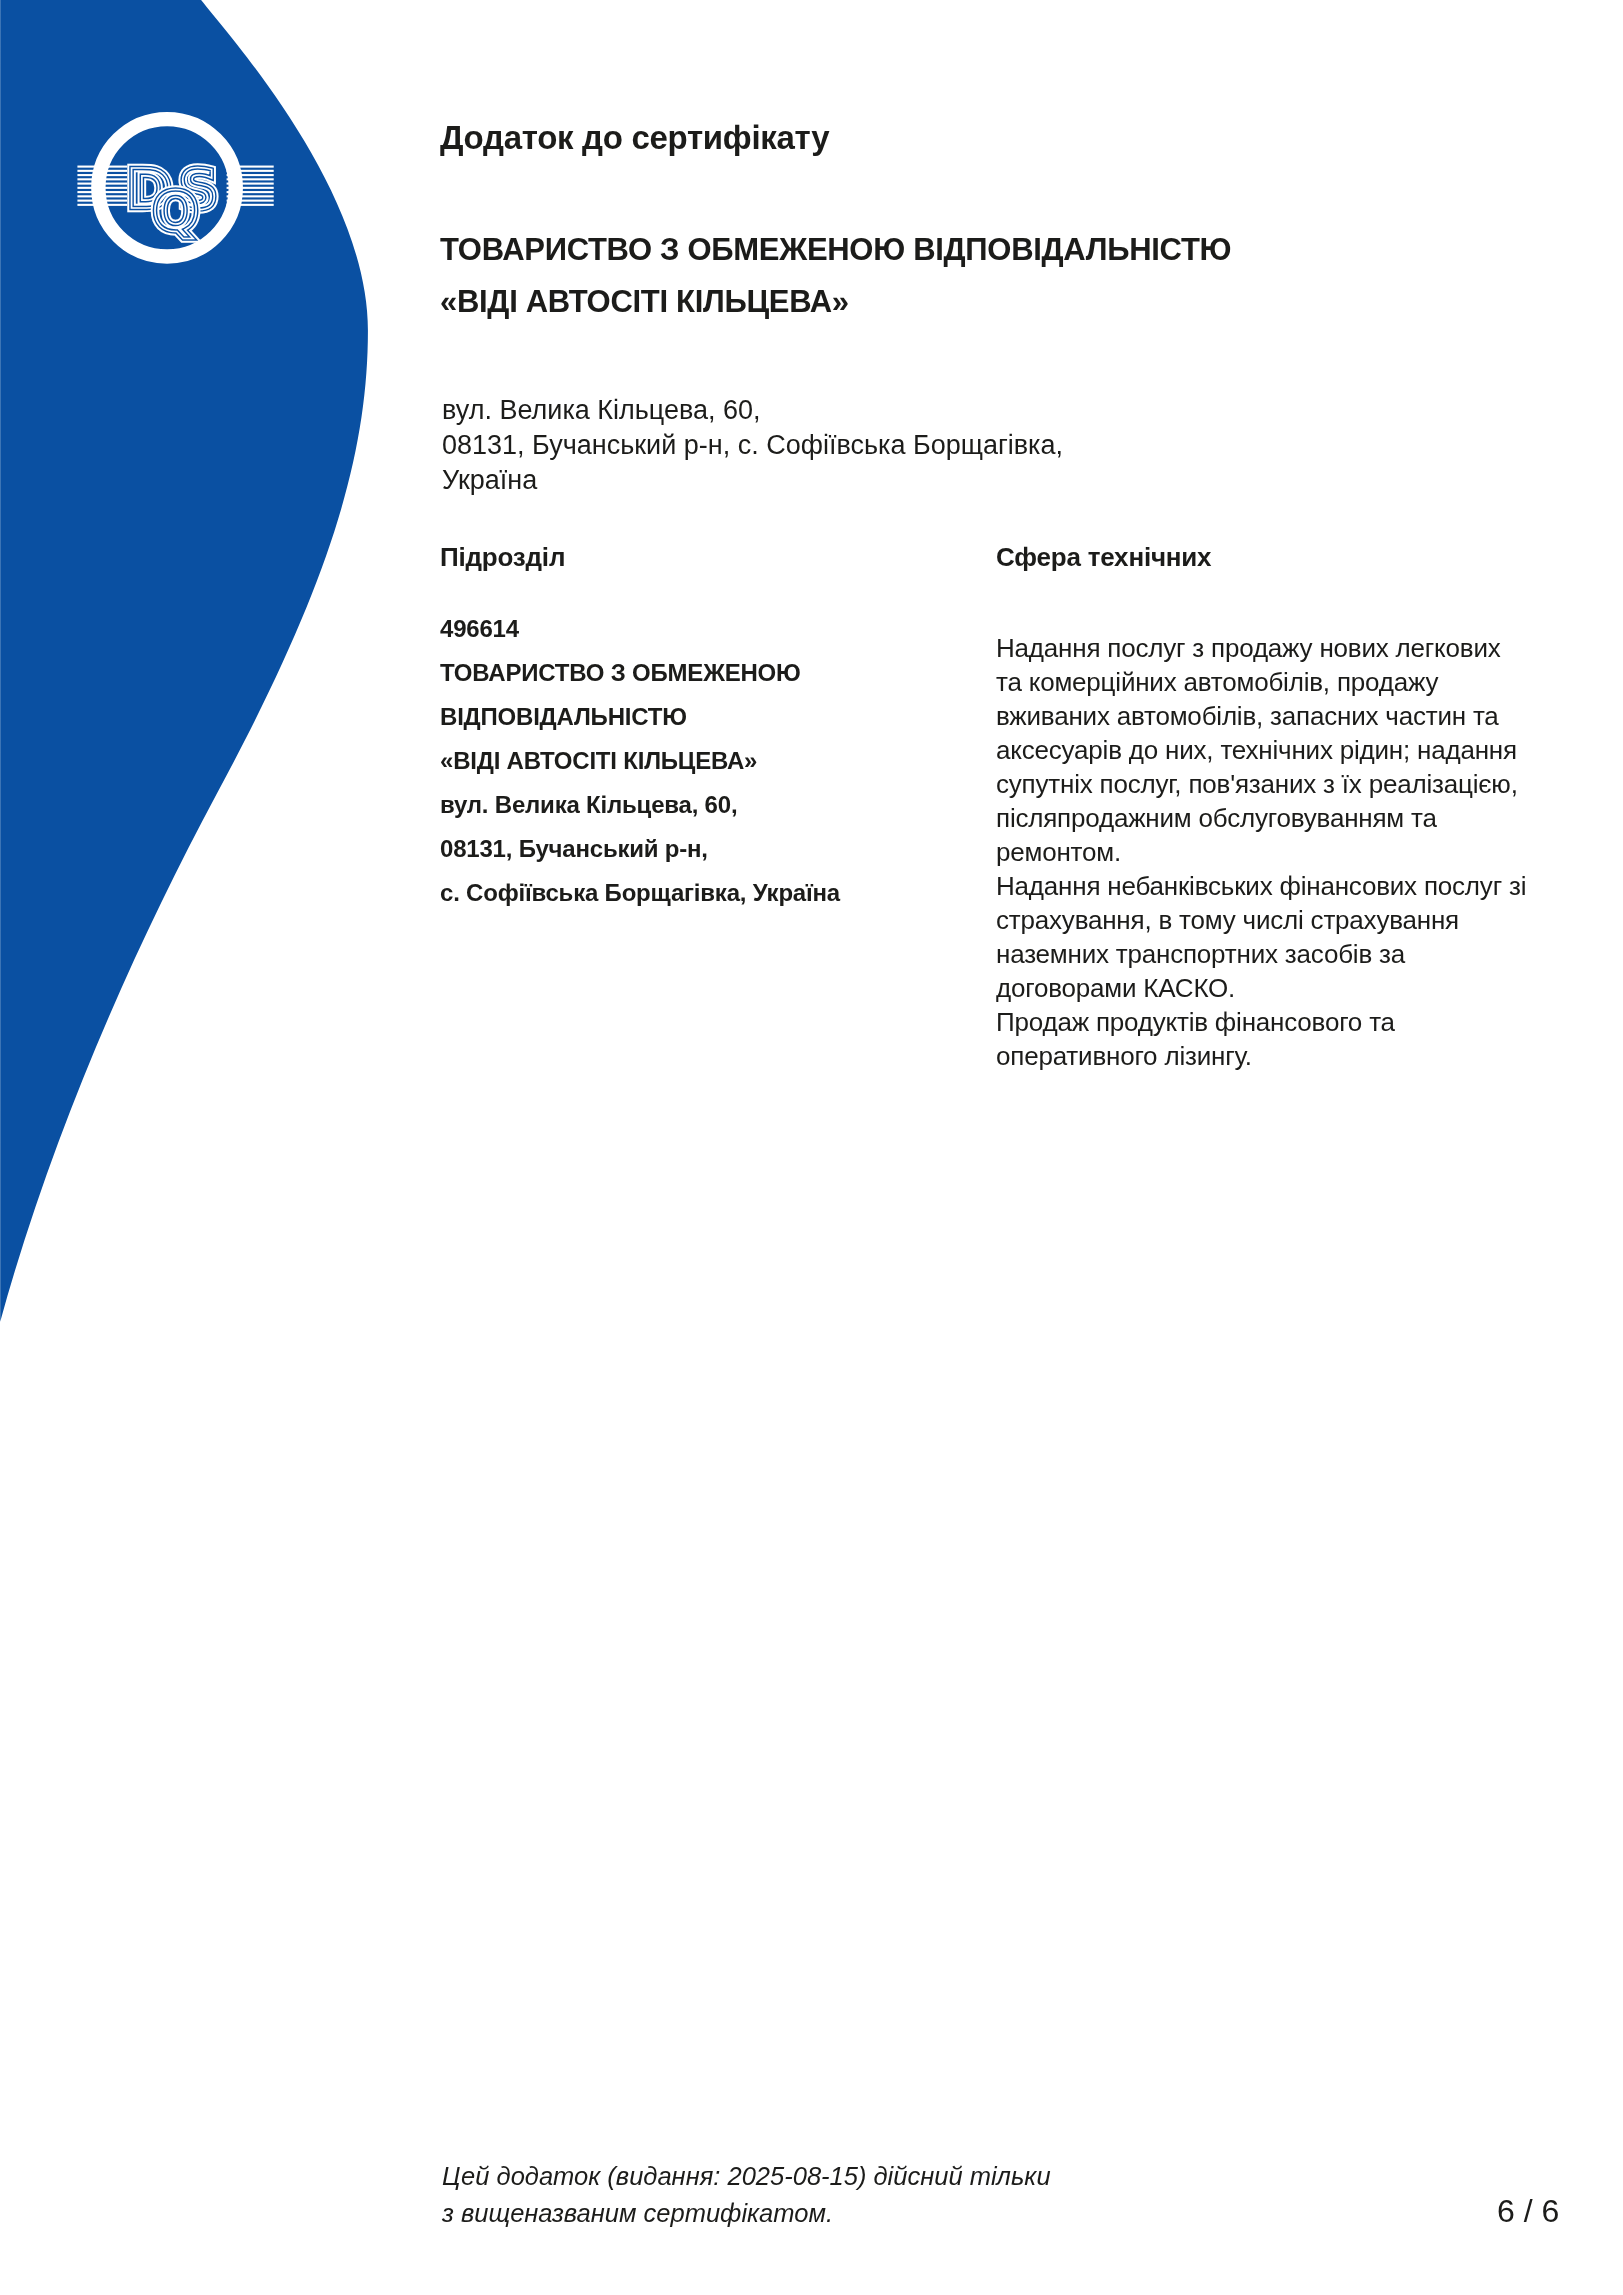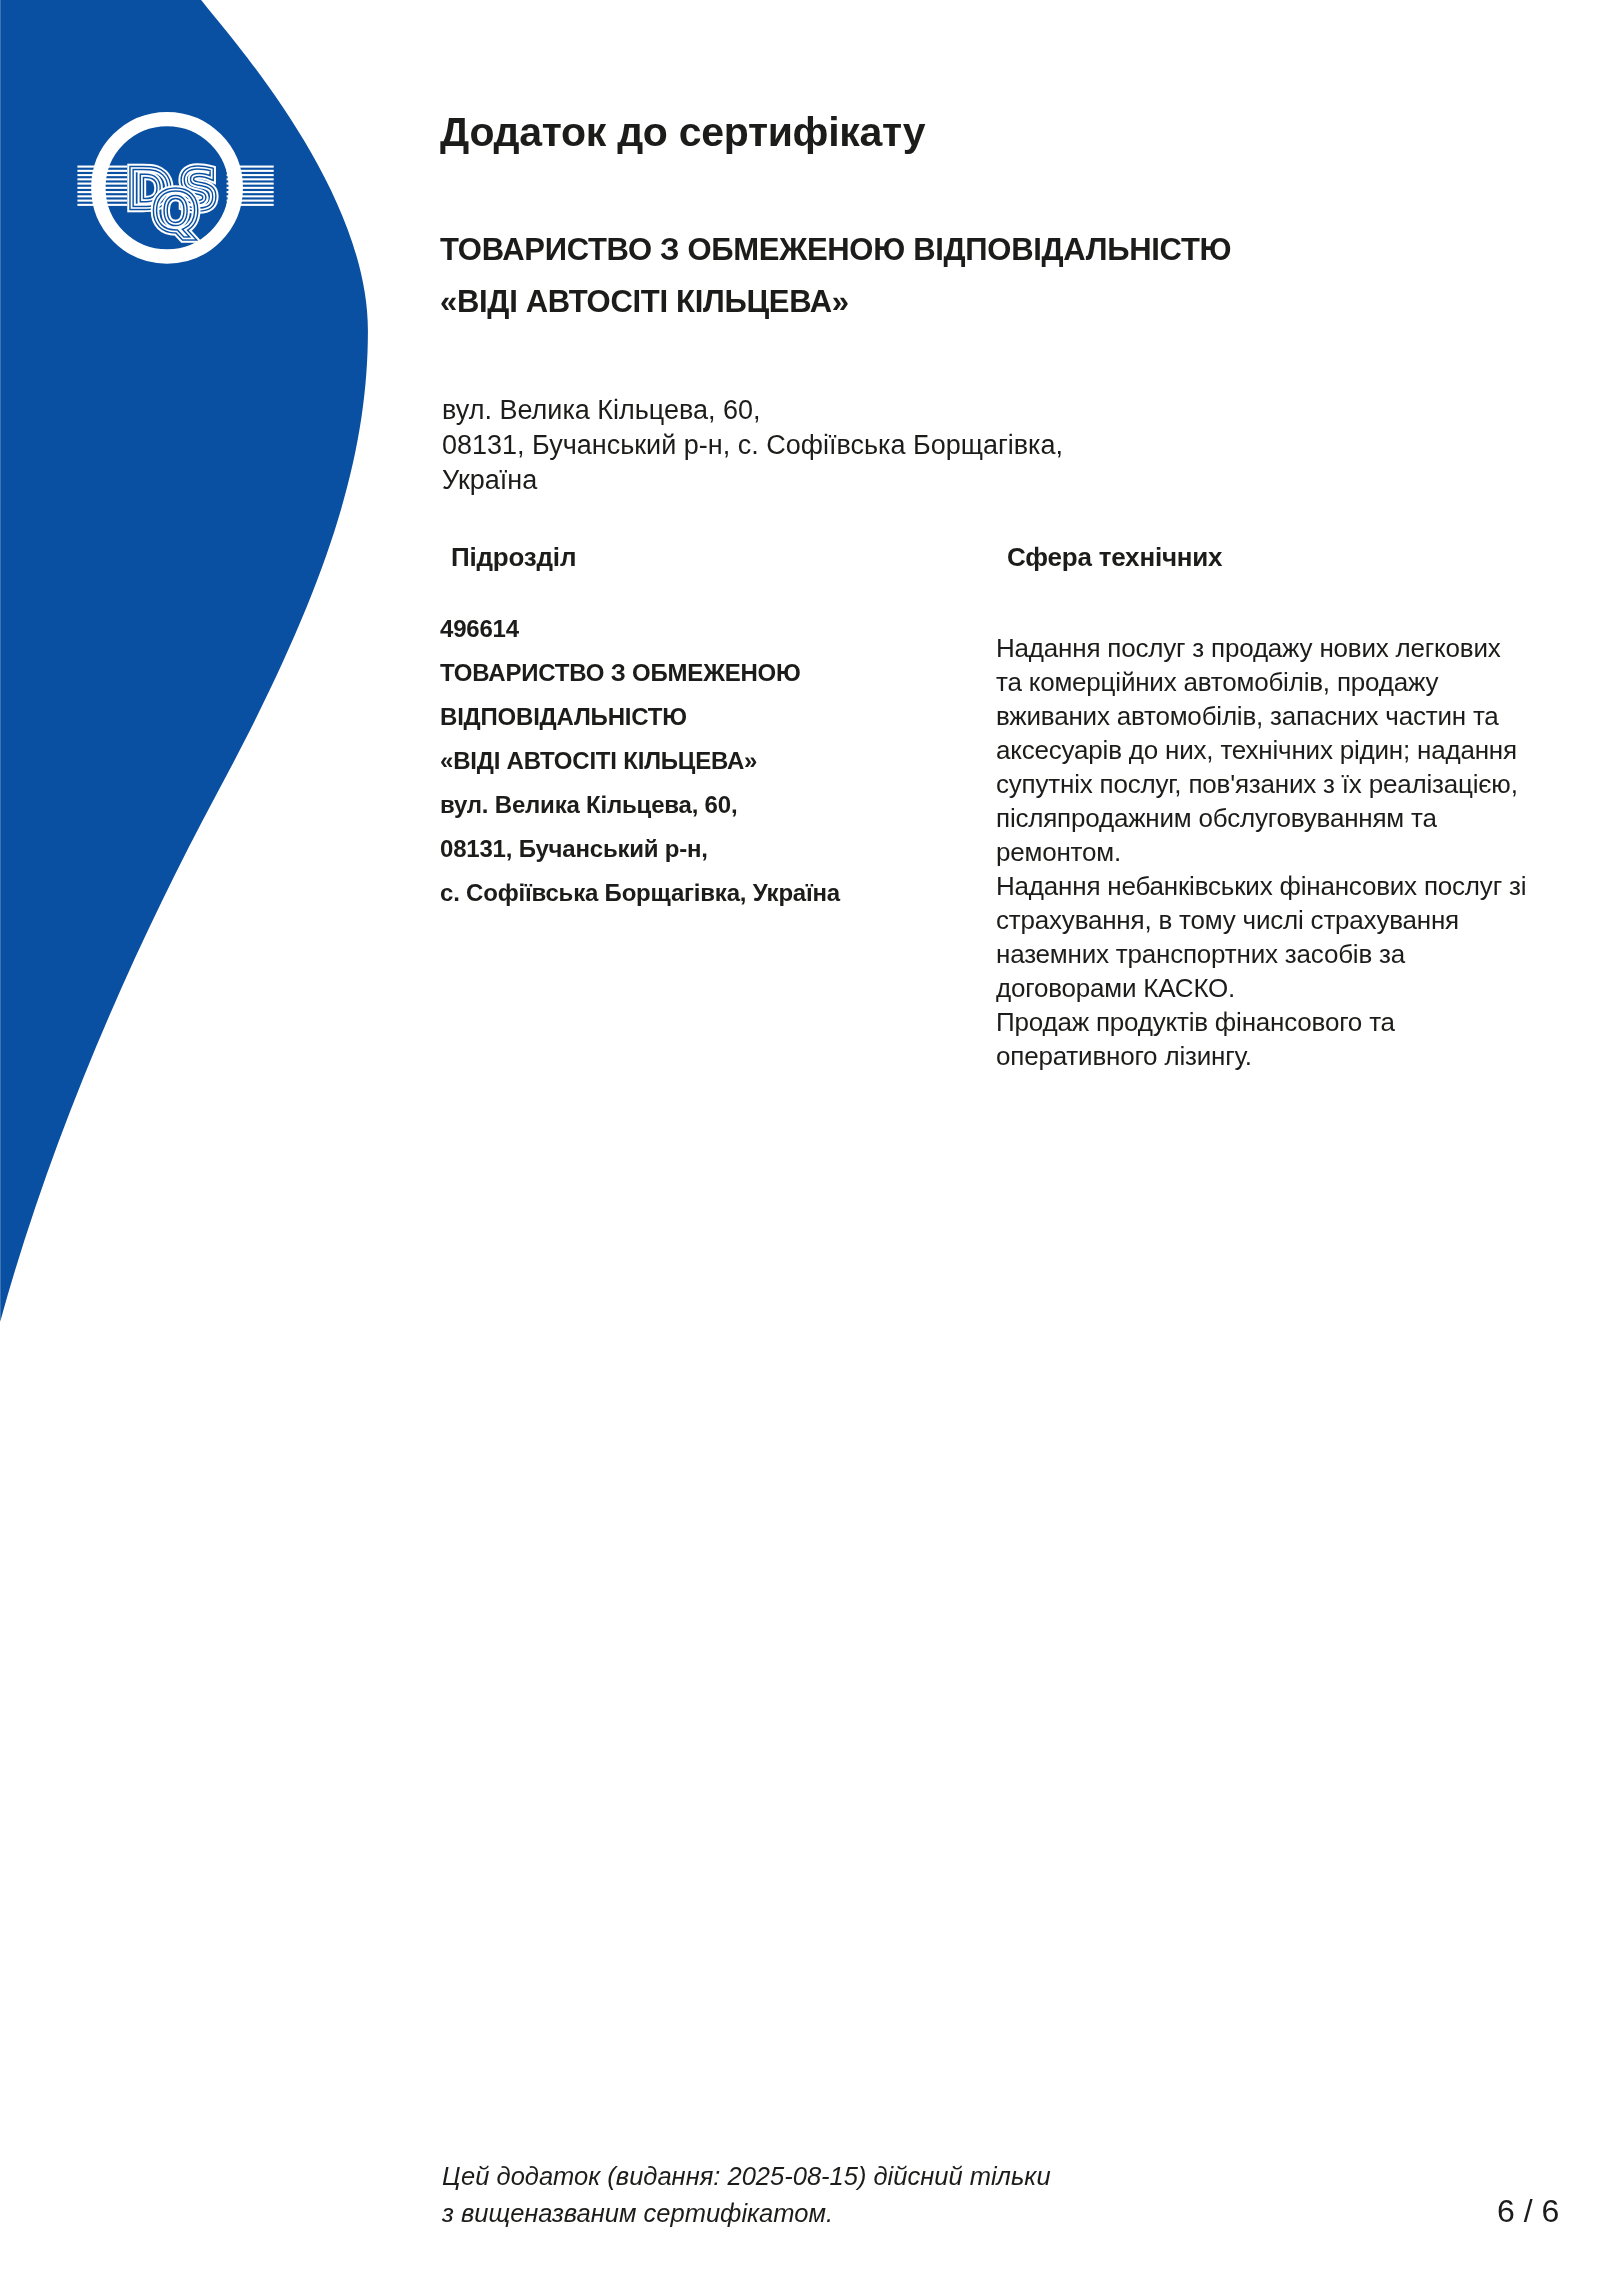--- a/index.html
+++ b/index.html
@@ -17,22 +17,22 @@
   .brand-shape {
     position: absolute;
     left: 0; top: 0;
     width: 393px; height: 1374px;
     display: block;
   }
   .lines { white-space: pre-line; }
 
   .doc-header {
     position: absolute;
-    left: 440px; top: 110px;
-    font-size: 41px;
+    left: 440px; top: 116px;
+    font-size: 33px;
     font-weight: 700;
     line-height: 44px;
     letter-spacing: -0.3px;
   }
   .company-name {
     position: absolute;
     left: 440px; top: 224px;
     font-size: 31px;
     font-weight: 700;
     line-height: 52px;
@@ -43,21 +43,20 @@
     left: 442px; top: 393px;
     font-size: 27px;
     line-height: 35px;
   }
   .col-header {
     position: absolute;
     top: 542px;
     font-size: 26px;
     font-weight: 700;
     letter-spacing: -0.2px;
-    margin-left: 11px;
   }
   .col-header.unit  { left: 440px; }
   .col-header.scope { left: 996px; }
   .unit-col {
     position: absolute;
     left: 440px; top: 607px;
     width: 537px;
     font-size: 24px;
     font-weight: 700;
     line-height: 44px;

